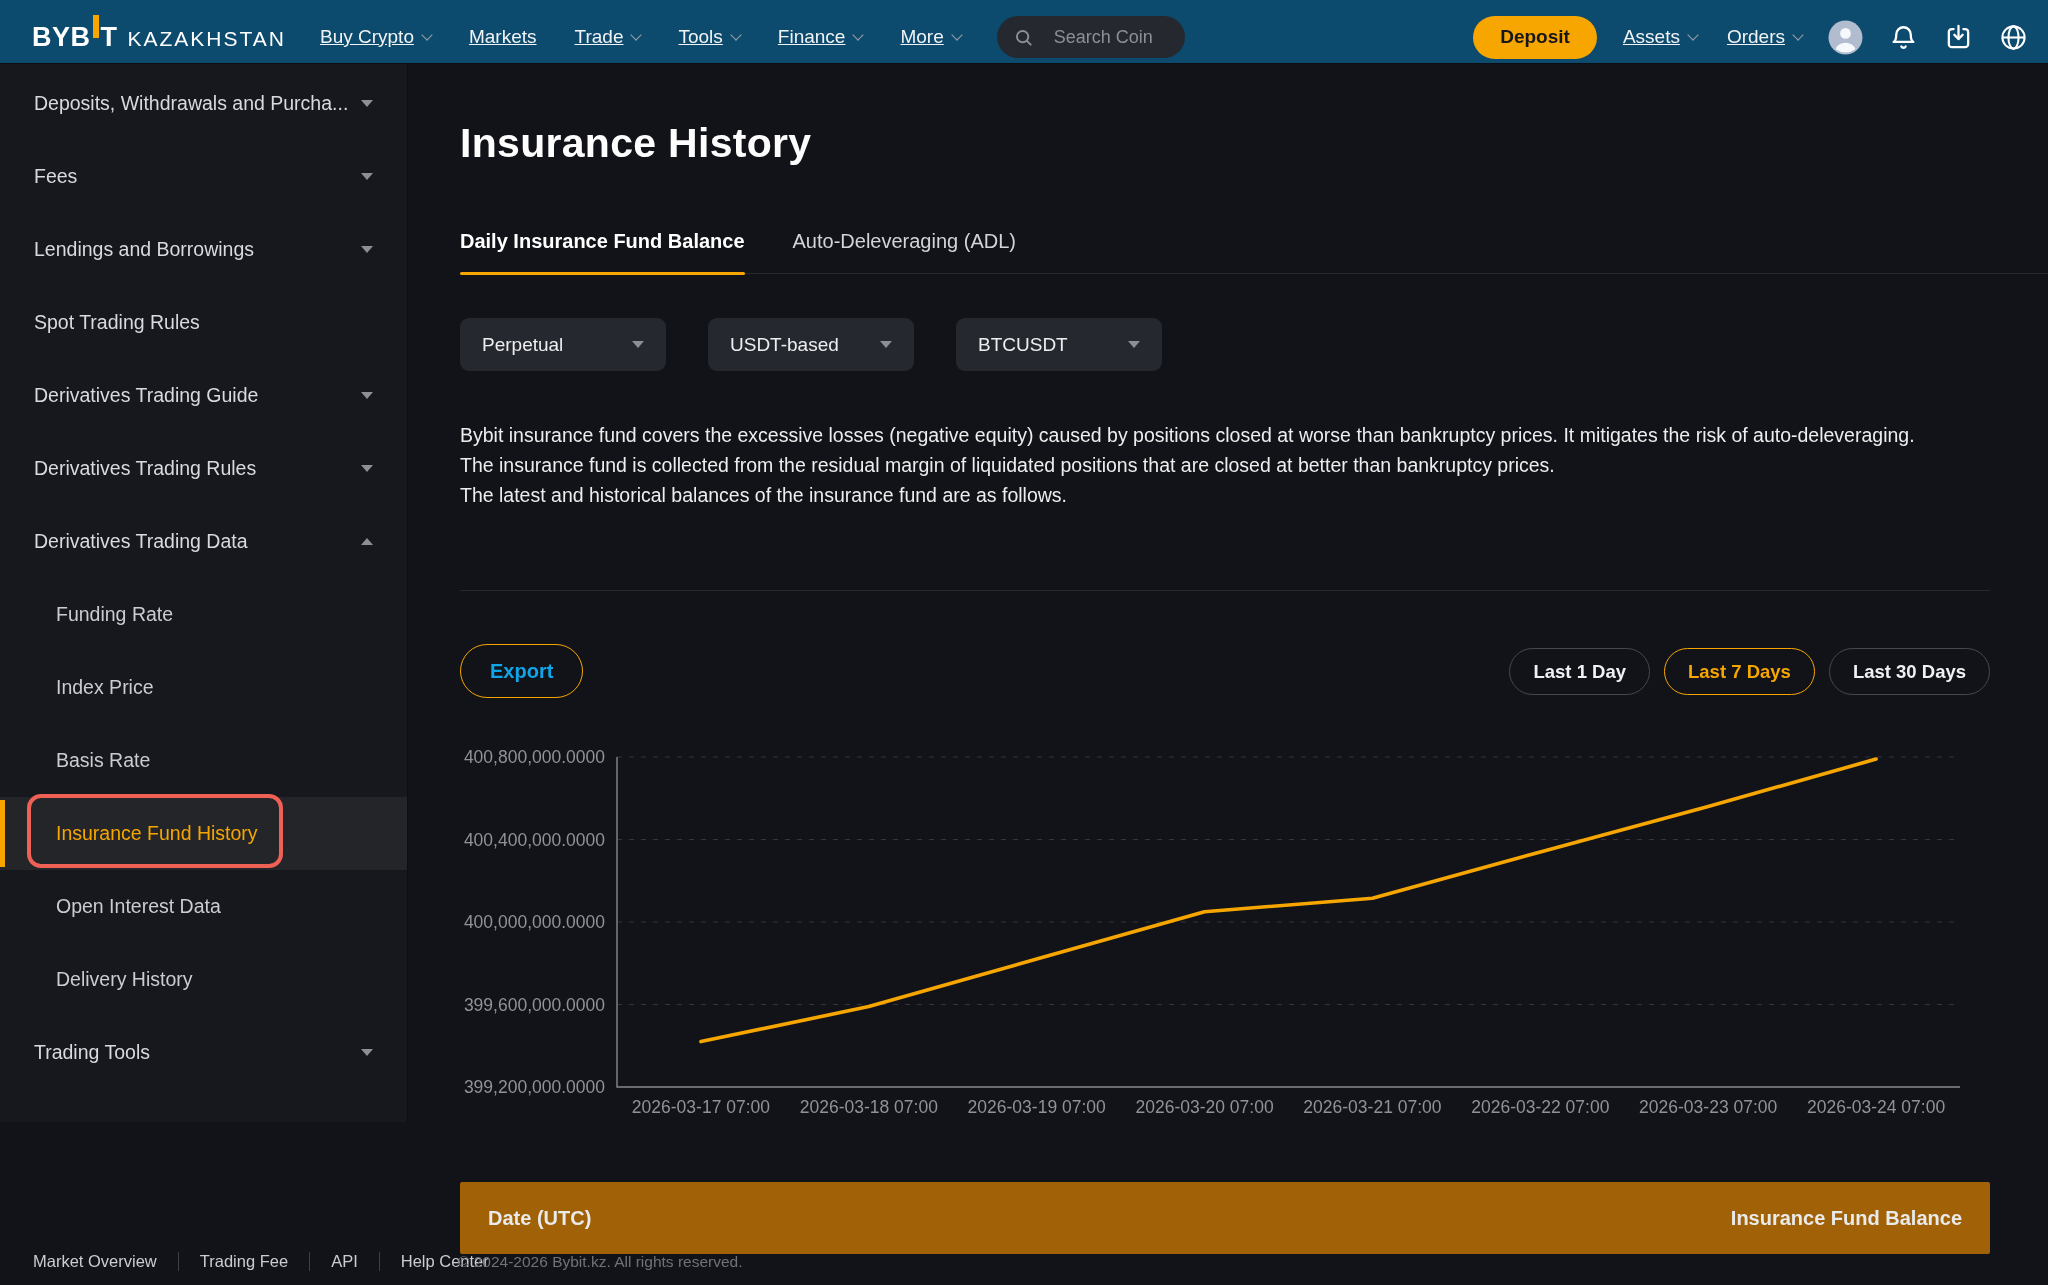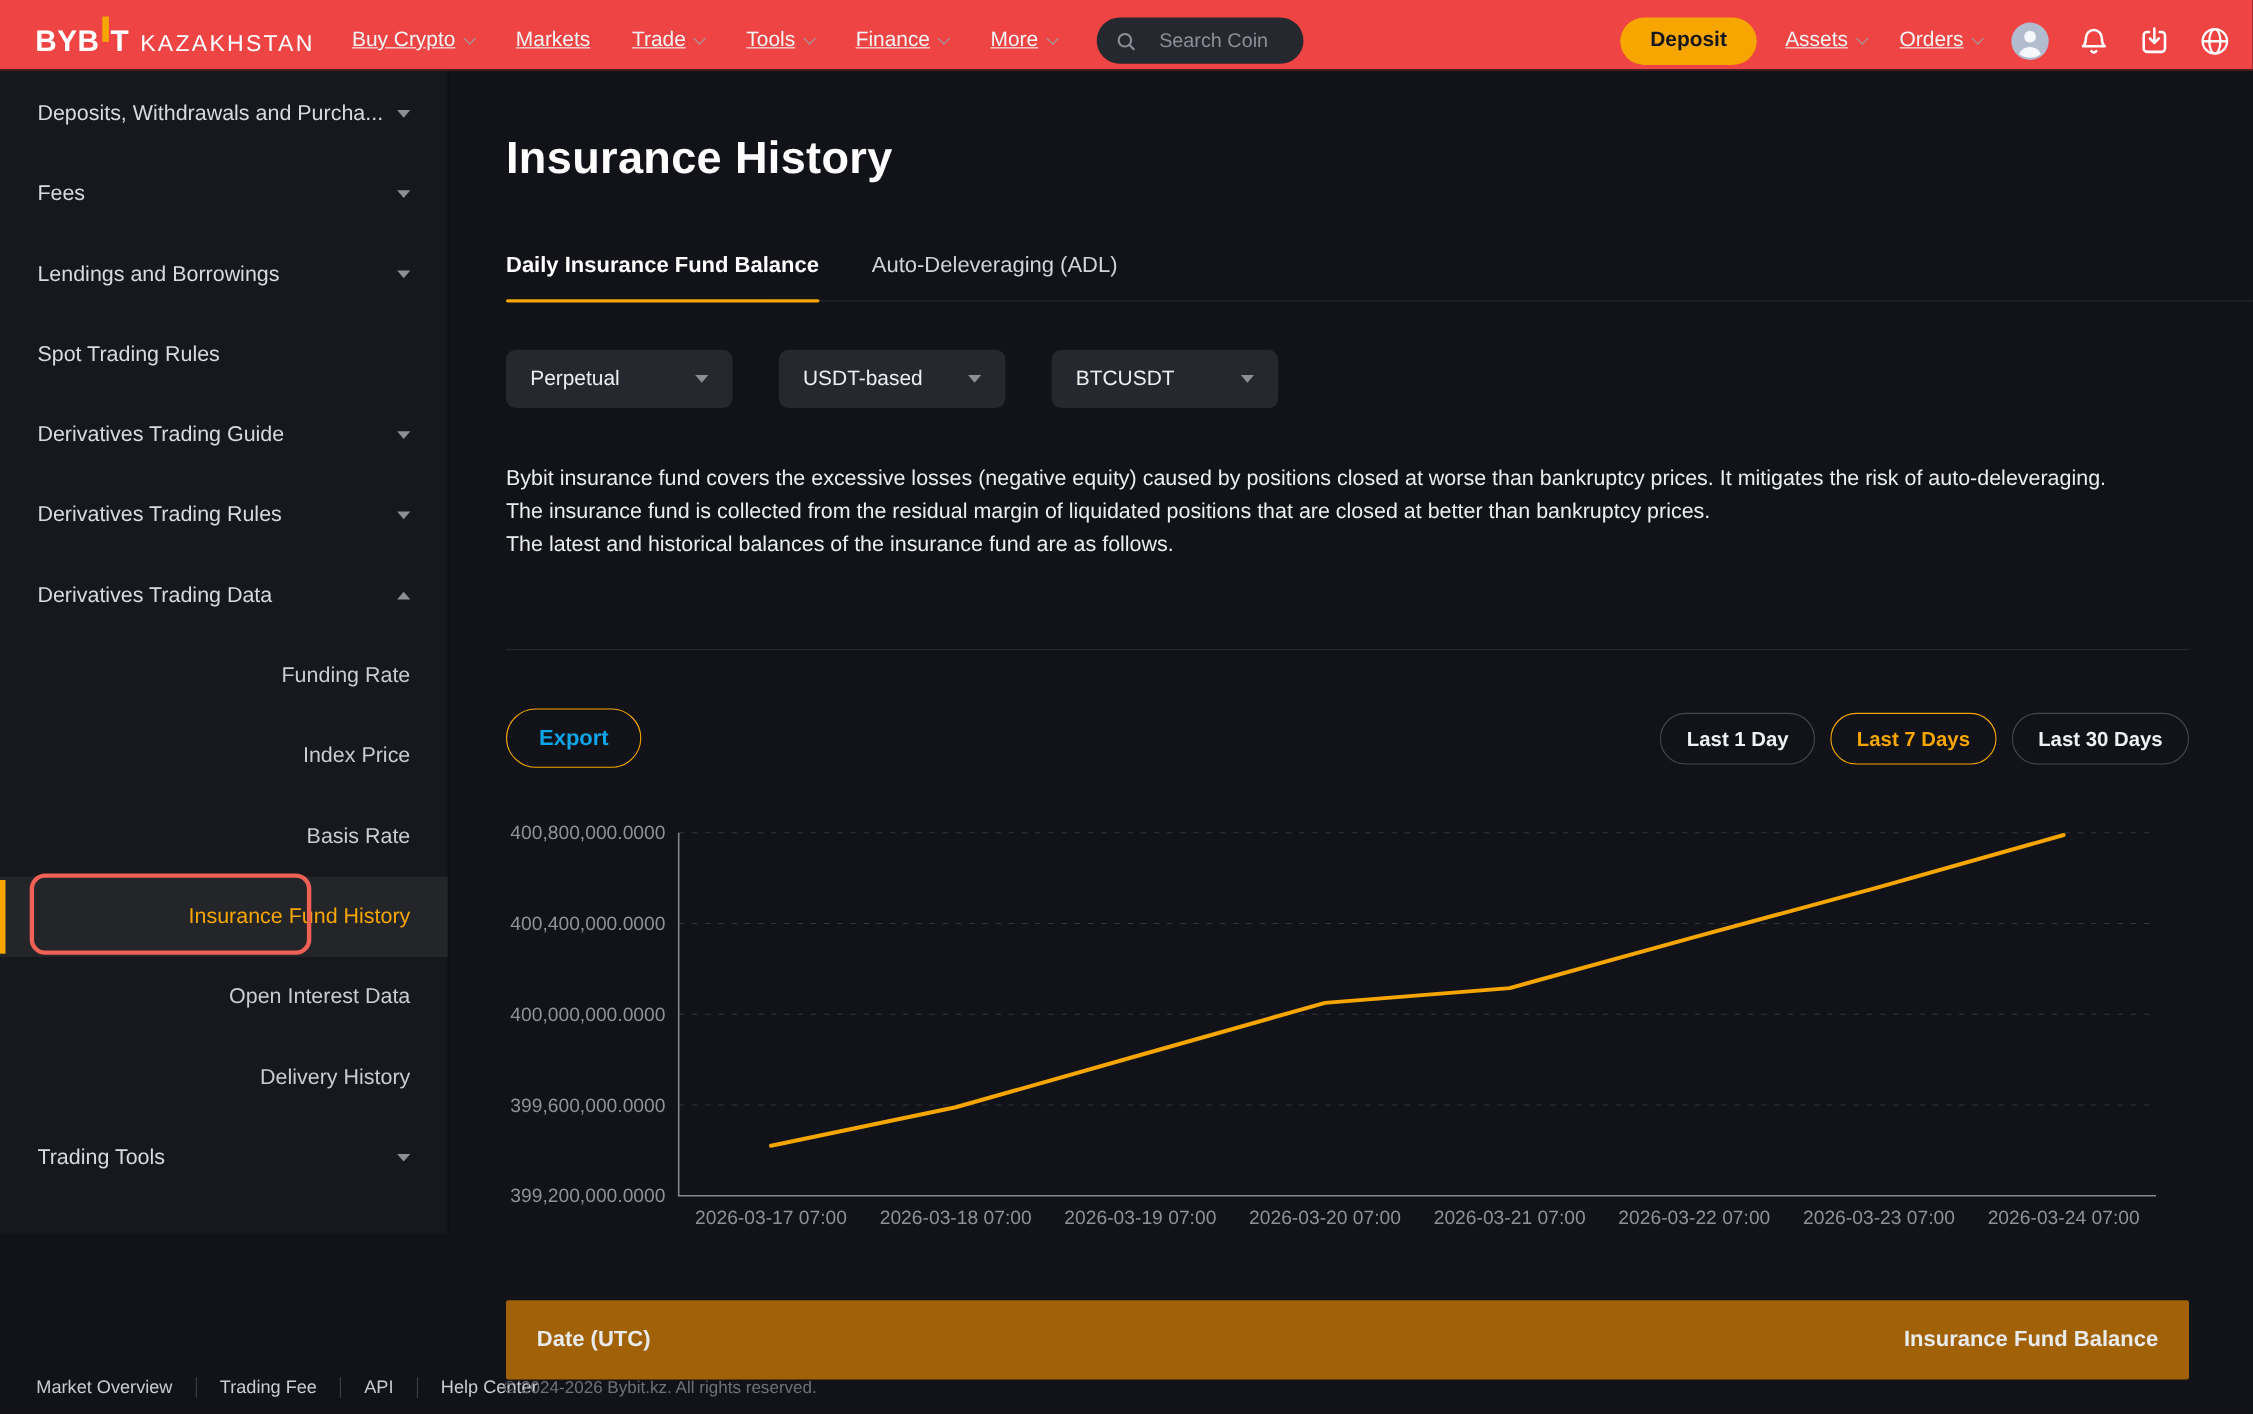--- a/index.html
+++ b/index.html
@@ -6,21 +6,21 @@
   html,body { width:2048px; height:1285px; }
   body {
     position:relative; overflow:hidden;
     background:#121318;
     font-family:"Liberation Sans", sans-serif;
     color:#e8e9eb;
   }
   
   .topnav {
     position:absolute; left:0; top:0; width:2048px; height:64px;
-    background:#ef4444; border-bottom:1px solid #0d0e11;
+    background:#0c4a6e; border-bottom:1px solid #0d0e11;
     display:flex; align-items:center; padding:11px 20px 0 32px; z-index:30;
   }
   .logo { display:flex; align-items:baseline; margin-right:34px; cursor:pointer; }
   .logo-bold { font-size:27px; font-weight:800; color:#fff; letter-spacing:.5px; }
   .logo-bar { display:inline-block; width:6px; height:23px; background:#f7a600; margin:0 2px; vertical-align:6px; transform:translateY(-8px); }
   .logo-region { font-size:21px; font-weight:400; color:#fff; letter-spacing:2px; margin-left:10px; }
   .nav-items { display:flex; align-items:center; gap:38px; }
   .nav-item { display:flex; align-items:center; font-size:19px; color:#f2f3f5; cursor:pointer; white-space:nowrap;text-decoration:underline; }
   .chev { display:inline-block; width:8px; height:8px; border-right:1.8px solid #9ca0a6; border-bottom:1.8px solid #9ca0a6; transform:rotate(45deg); margin-left:9px; margin-top:-5px; }
   .search-pill {
@@ -39,21 +39,21 @@
     font-family:"Liberation Sans", sans-serif;
   }
   .icon-btn { display:flex; align-items:center; justify-content:center; cursor:pointer; }
   
   .sidebar {
     position:absolute; left:0; top:64px; width:408px; height:1058px;
     background:#17181e; border-right:1px solid #0d0e11; padding-top:3px; z-index:20;
   }
   .side-item, .side-sub {
     position:relative; height:73px; display:flex; align-items:center;
-    padding:0 34px; cursor:pointer; white-space:nowrap;justify-content:flex-end;
+    padding:0 34px; cursor:pointer; white-space:nowrap;
   }
   .side-item { font-size:19.5px; color:#d8dade; justify-content:space-between; }
   .side-item .lbl { overflow:hidden; text-overflow:ellipsis; max-width:320px; }
   .side-sub { font-size:19.5px; color:#c9ccd1; padding-left:56px; }
   .side-sub.active { background:#232529; color:#f7a600; }
   .active-bar { position:absolute; left:0; top:3px; width:5px; height:67px; background:#f7a600; }
   .annotation-box {
     position:absolute; left:27px; top:-3px; width:256px; height:74px;
     border:4.5px solid #ef6055; border-radius:14px; pointer-events:none;
   }

